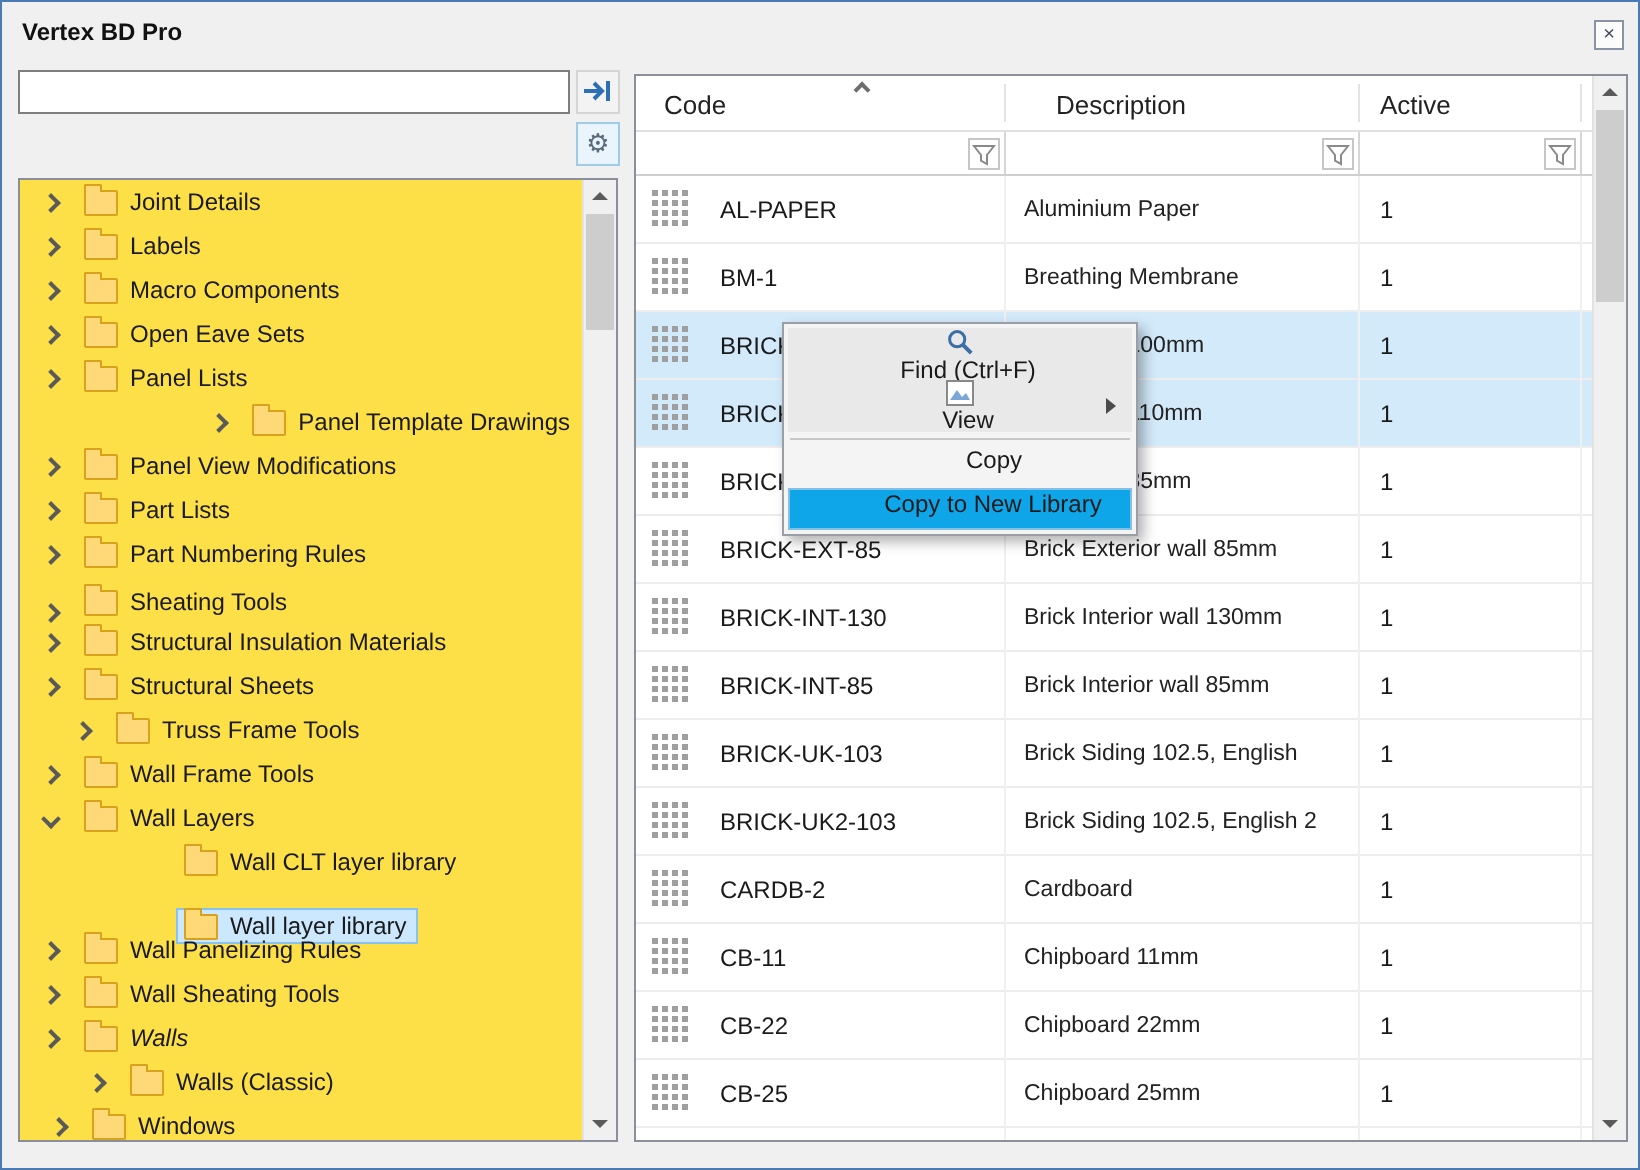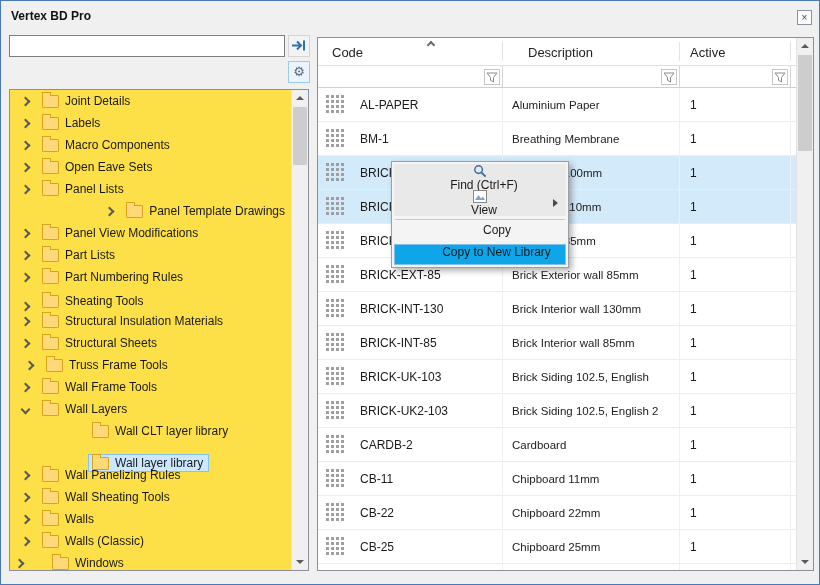--- a/index.html
+++ b/index.html
@@ -193,21 +193,21 @@
             <span class="tree-label">Structural Insulation Materials</span>
           </span>
         </div>
         <div class="tree-item" style="padding-left: 8px;">
           <span class="chev"></span>
           <span class="node">
             <span class="folder"></span>
             <span class="tree-label">Structural Sheets</span>
           </span>
         </div>
-        <div class="tree-item" style="padding-left: 12px;">
+        <div class="tree-item" style="padding-left: 24px;">
           <span class="chev"></span>
           <span class="node">
             <span class="folder"></span>
             <span class="tree-label">Truss Frame Tools</span>
           </span>
         </div>
         <div class="tree-item" style="padding-left: 8px;">
           <span class="chev"></span>
           <span class="node">
             <span class="folder"></span>
@@ -242,35 +242,35 @@
             <span class="tree-label">Wall Panelizing Rules</span>
           </span>
         </div>
         <div class="tree-item" style="padding-left: 8px;">
           <span class="chev"></span>
           <span class="node">
             <span class="folder"></span>
             <span class="tree-label">Wall Sheating Tools</span>
           </span>
         </div>
-        <div class="tree-item" style="padding-left: 8px;">
+        <div class="tree-item" style="padding-left: 8px; font-style: italic;">
           <span class="chev"></span>
           <span class="node">
             <span class="folder"></span>
             <span class="tree-label">Walls</span>
           </span>
         </div>
-        <div class="tree-item" style="padding-left: 8px;">
+        <div class="tree-item" style="padding-left: 8px; margin-left: 23px;">
           <span class="chev"></span>
           <span class="node">
             <span class="folder"></span>
             <span class="tree-label">Walls (Classic)</span>
           </span>
         </div>
-        <div class="tree-item" style="padding-left: 2px; gap: 16px;">
+        <div class="tree-item" style="padding-left: 12px;">
           <span class="chev"></span>
           <span class="node">
             <span class="folder"></span>
             <span class="tree-label">Windows</span>
           </span>
         </div>
       </div>
     <div class="vscroll">
       <span class="sb-arrow up"></span>
       <span class="sb-thumb"></span>

